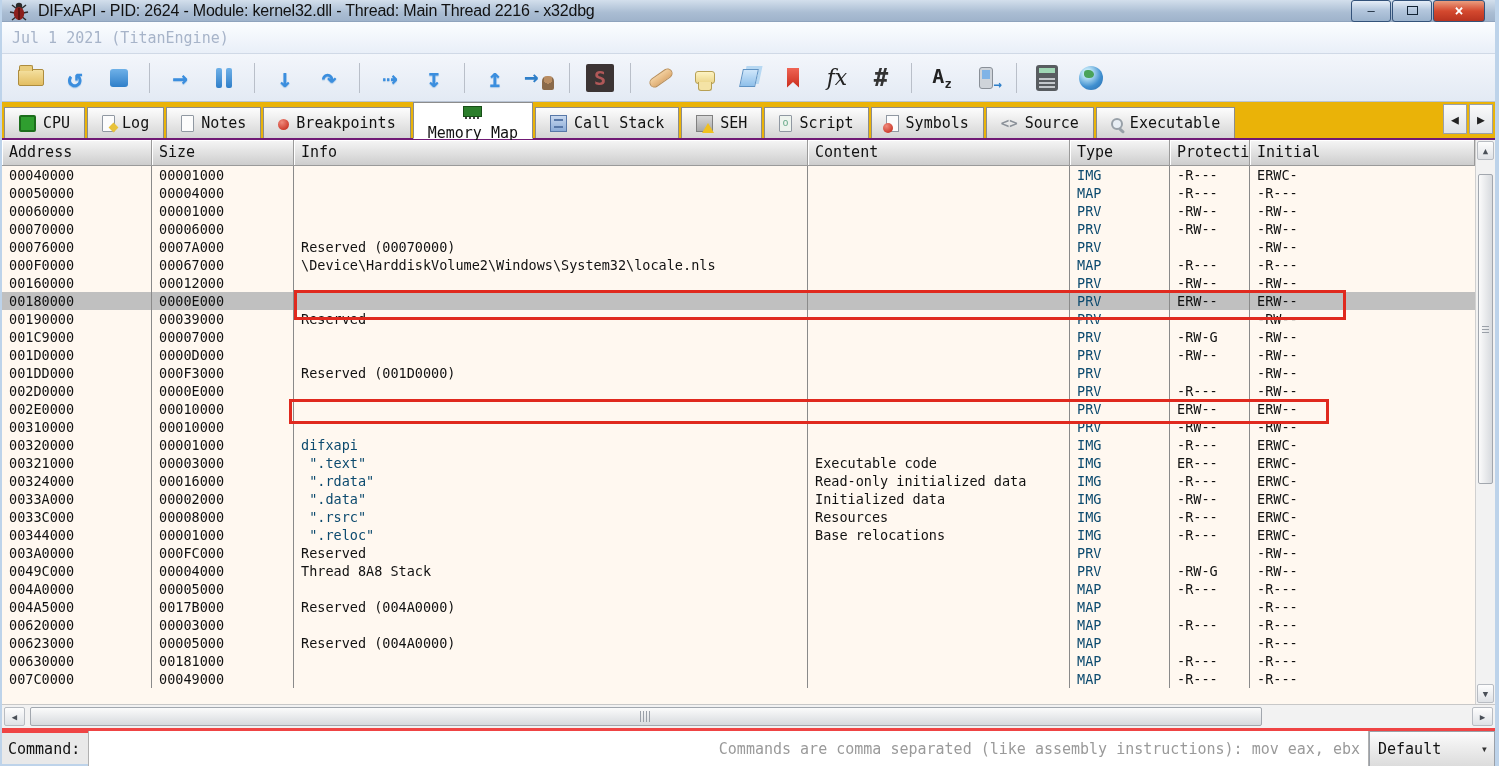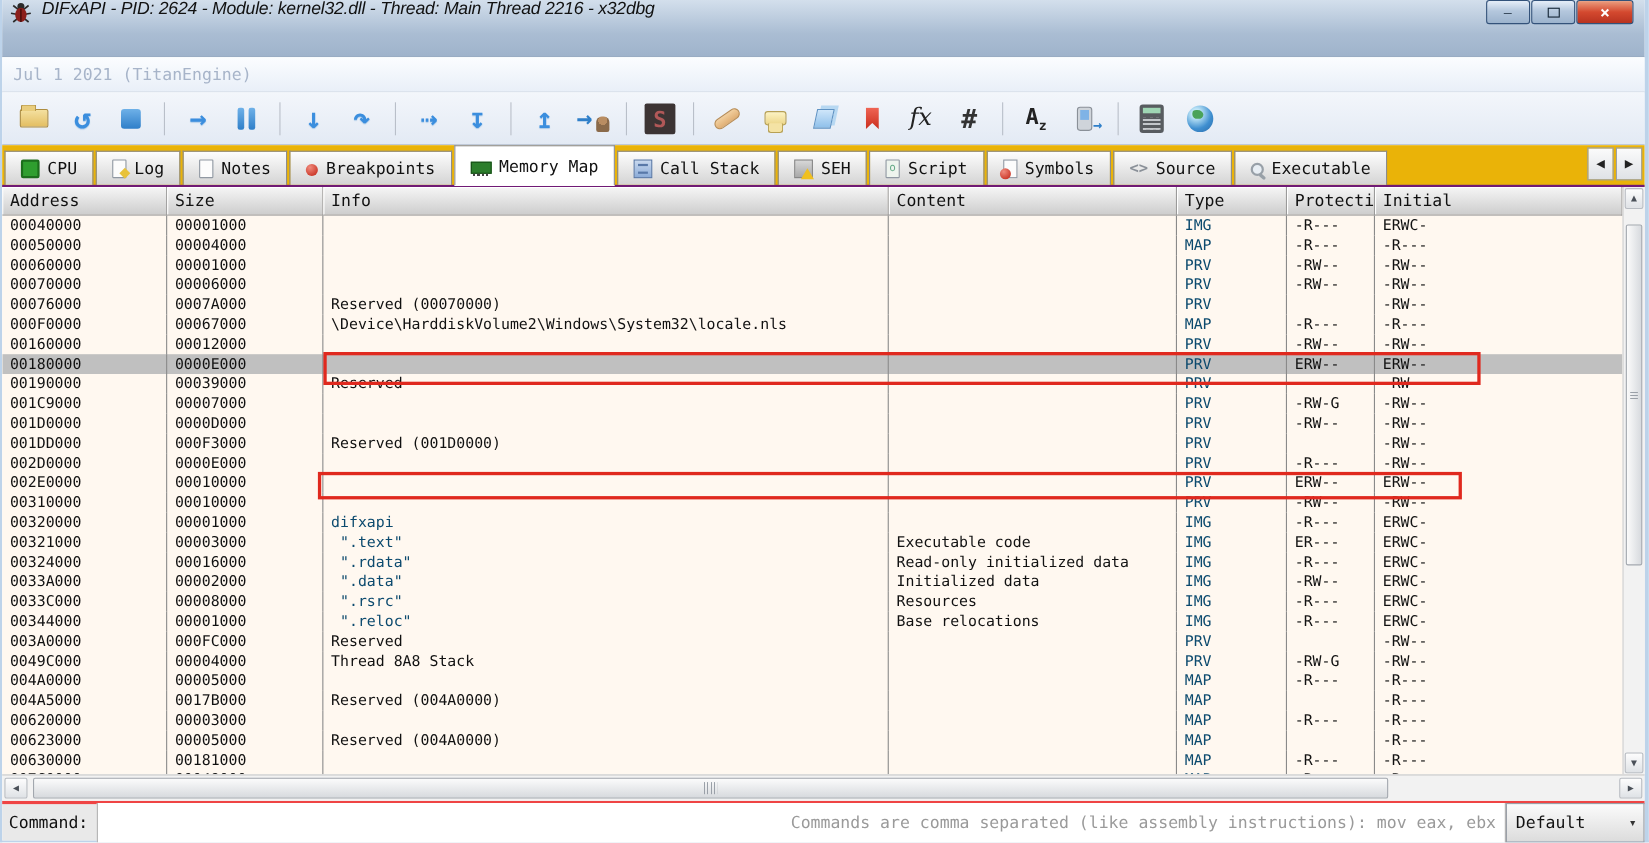--- a/index.html
+++ b/index.html
@@ -2,22 +2,22 @@
 <html><head>
 <meta charset="utf-8">
 <style>
   * { box-sizing: border-box; margin: 0; padding: 0; }
   html,body { width:1499px; height:766px; overflow:hidden; }
   body { font-family:"DejaVu Sans Mono", monospace; background:#fff; }
   .window { width:1499px; height:766px; display:flex; flex-direction:column;
             border-left:2px solid #bdd3ea; border-right:4px solid #bdd3ea; border-bottom:2px solid #bdd3ea; }
 
   
-  .titlebar { height:52px; flex:none; display:flex; align-items:flex-start;
-    background:linear-gradient(#d3dfec,#aabdd3 60%,#9fb3cb); border-bottom:1px solid #8fa3bd; padding:0 6px;font-style:italic; }
+  .titlebar { height:22px; flex:none; display:flex; align-items:center;
+    background:linear-gradient(#d3dfec,#aabdd3 60%,#9fb3cb); border-bottom:1px solid #8fa3bd; padding:0 6px; }
   .titlebar .app-title { font-family:"Liberation Sans", sans-serif; font-size:16px; color:#111; margin-left:8px;
     white-space:nowrap; overflow:hidden; flex:1; letter-spacing:-0.2px; }
   .winbtns { display:flex; gap:1px; margin-right:4px; }
   .winbtn { width:40px; height:22px; border:1px solid #33527a; border-radius:3px;
     display:flex; align-items:center; justify-content:center; font-size:12px; color:#123;
     background:linear-gradient(#e6eef8,#b4c7dd 45%,#9cb3cd); cursor:default; }
   .winbtn.close { background:linear-gradient(#eb9d7e,#d4492f 50%,#b83320); color:#fff; font-size:15px; font-weight:bold; width:52px; }
   .winbtn .maxbox { width:11px; height:9px; border:1px solid #123; background:transparent; }
 
   
@@ -62,21 +62,21 @@
   .ic-globe::after { content:""; position:absolute; top:4px; left:5px; width:10px; height:8px; background:#4aa35a; border-radius:40% 60% 50% 50%; }
   .ic-runuser { position:relative; width:30px; height:24px; }
   .ic-runuser::before { content:"→"; position:absolute; left:0; top:-3px; color:#2f7fc9; font-size:24px; font-weight:bold; }
   .ic-runuser::after { content:""; position:absolute; right:0; bottom:0; width:12px; height:14px;
      background:radial-gradient(circle at 50% 25%, #b98d62 0 34%, #8a6a4a 35% 100%); border-radius:5px 5px 2px 2px; }
 
   
   .tabbar { height:38px; flex:none; display:flex; align-items:flex-end; background:#eab308; border-bottom:2px solid #701a75; padding-left:2px; }
   .tab { height:31px; display:flex; align-items:center; gap:7px; padding:0 14px; margin-right:2px;
     border:1px solid #8c8c8c; border-bottom:none; background:linear-gradient(#fdfdfd,#d4d4d4); font-size:15px; color:#111; cursor:default; white-space:nowrap; }
-  .tab.active { height:37px; background:#ffffff; margin-bottom:-1px; border-bottom:1px solid #fff; }
+  .tab.active { height:37px; background:#ffffff; margin-bottom:-1px; border-bottom:1px solid #fff;flex-direction:column; }
   .tabscroll { margin-left:auto; display:flex; gap:2px; padding:2px 2px 4px 2px; }
   .tabscroll .sbtn { width:24px; height:30px; border:1px solid #9aa0a8; background:linear-gradient(#fbfbfb,#dfe2e6); display:flex; align-items:center; justify-content:center; font-size:13px; color:#222; }
   
   .ticon { width:17px; height:17px; flex:none; position:relative; display:inline-block; }
   [data-name="cpu-icon"] { background:#2f9e2f; border:2px solid #1c6e1c; border-radius:2px; }
   [data-name="log-icon"], [data-name="notes-icon"], [data-name="script-icon"] { width:13px; height:17px; background:#fcfcfc; border:1px solid #9098a2; border-radius:1px; }
   [data-name="log-icon"]::after { content:""; position:absolute; right:-3px; bottom:0; width:7px; height:7px; background:#e8c23a; transform:rotate(45deg); }
   [data-name="script-icon"] { background:#eef4ee; }
   [data-name="script-icon"]::after { content:"o"; position:absolute; left:2px; top:1px; font-size:10px; color:#6a8; }
   [data-name="breakpoint-icon"] { width:11px; height:11px; margin-top:3px; border-radius:50%; background:radial-gradient(circle at 35% 30%, #f08a7c, #c01f10); }
@@ -125,21 +125,21 @@
   .hscroll { height:24px; flex:none; background:#f2f2f2; border-top:1px solid #c8c8c8; position:relative; }
   .harrow { position:absolute; top:2px; bottom:2px; width:21px; background:linear-gradient(#fdfdfd,#dfe2e6); border:1px solid #b8bcc2; border-radius:2px;
      display:flex; align-items:center; justify-content:center; font-size:9px; color:#4a5058; }
   .harrow.left { left:2px; } .harrow.right { right:2px; }
   .hthumb { position:absolute; top:2px; bottom:2px; left:28px; width:1232px;
      background:linear-gradient(#fbfbfb,#d7dade); border:1px solid #a2a7ae; border-radius:2px; }
   .hthumb::after { content:""; position:absolute; top:3px; bottom:3px; left:50%; margin-left:-6px; width:12px;
      background:repeating-linear-gradient(90deg,#9aa0a8 0 1px,transparent 1px 3px); }
 
   
-  .cmdbar { height:36px; flex:none; display:flex; align-items:center; background:#e9e9e9; border-top:3px solid #ef4444; }
+  .cmdbar { height:36px; flex:none; display:flex; align-items:center; background:#e9e9e9; border-top:5px solid #ef4444; }
   .cmdlabel { font-size:15px; color:#111; padding:0 8px 0 6px; }
   .cmdinput { flex:1; height:36px; border:1px solid #b0b0b0; border-top:none; border-bottom:none; background:#fff;
      font-family:"DejaVu Sans Mono", monospace; font-size:15px; color:#222; padding:0 8px; outline:none;text-align:right; }
   .cmdinput::placeholder { color:#9a9a9a; }
   .combo { width:126px; height:36px; flex:none; background:linear-gradient(#fbfbfb,#dcdcdc);
      border:1px solid #9aa0a8; display:flex; align-items:center; font-size:15px; color:#111; padding:0 8px; position:relative; }
   .combo::after { content:"▾"; position:absolute; right:6px; color:#333; font-size:12px; }
 </style>
 </head>
 <body>

